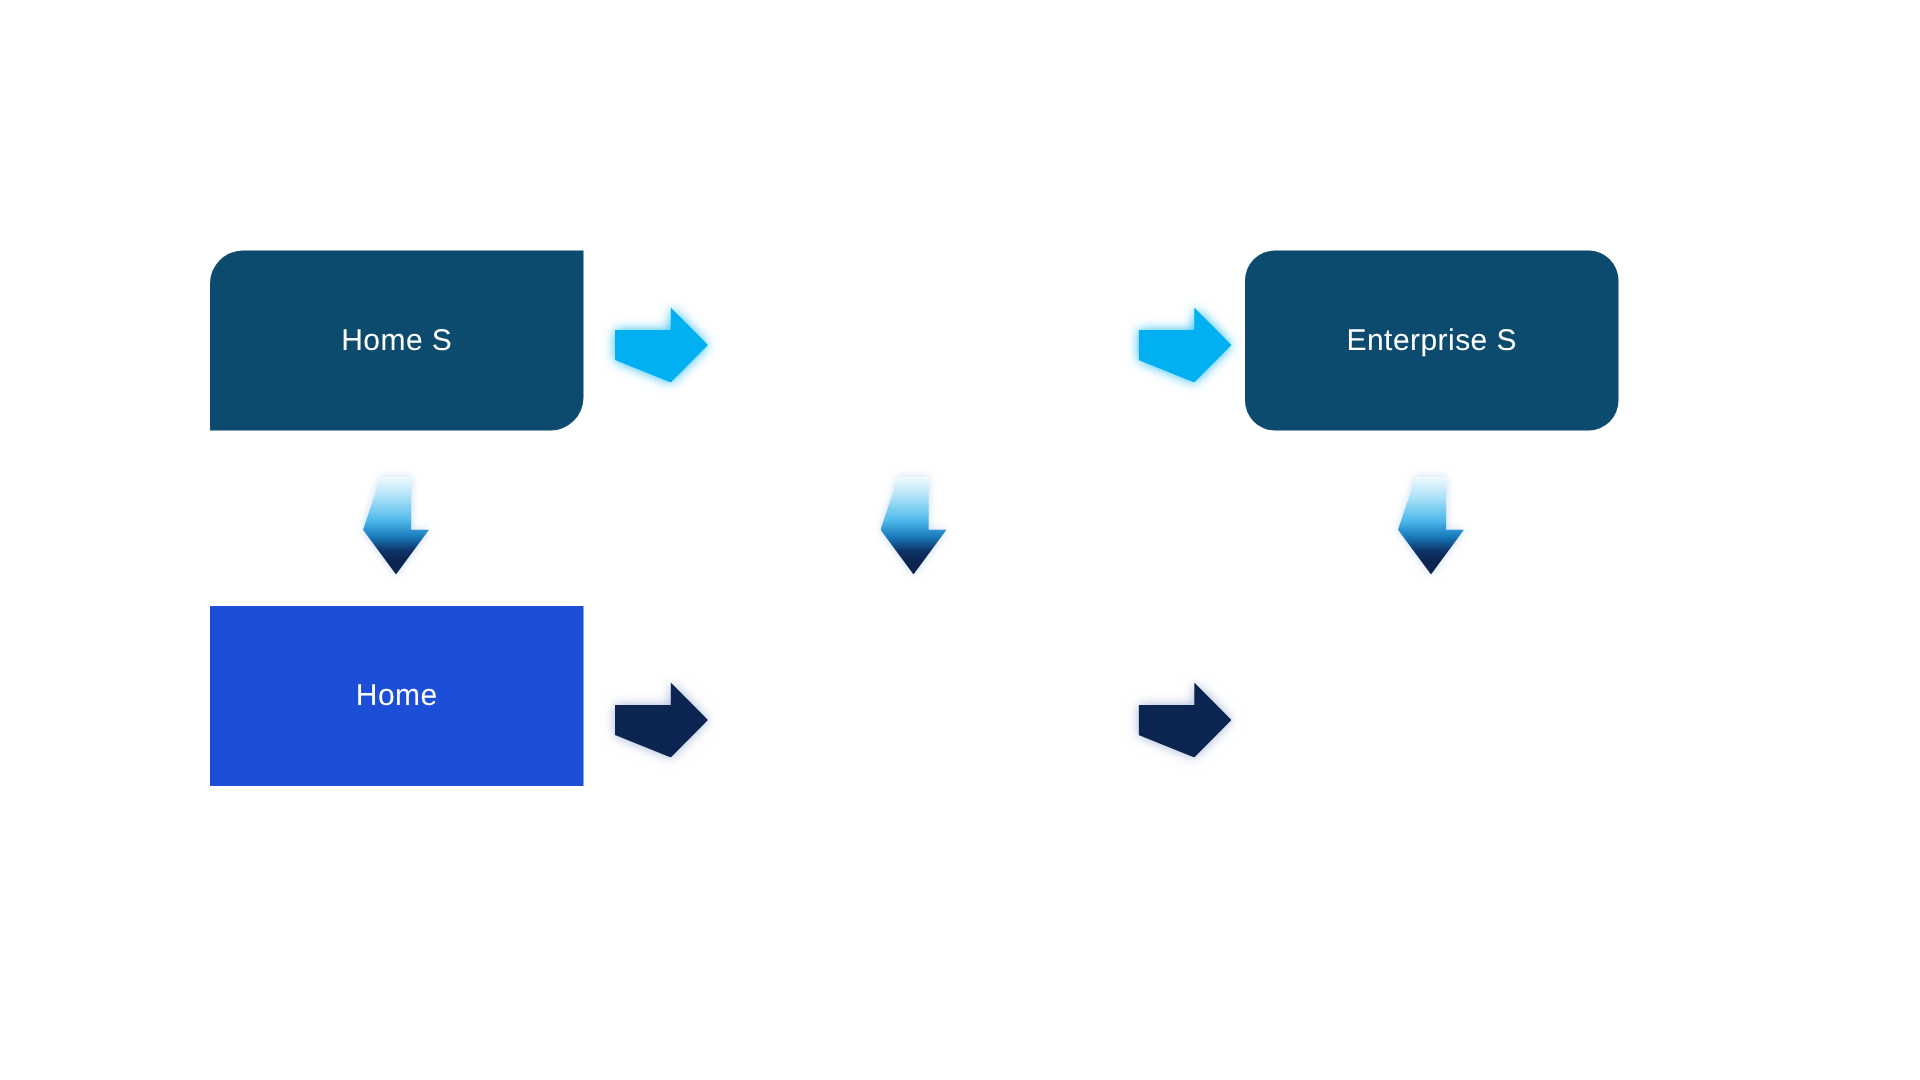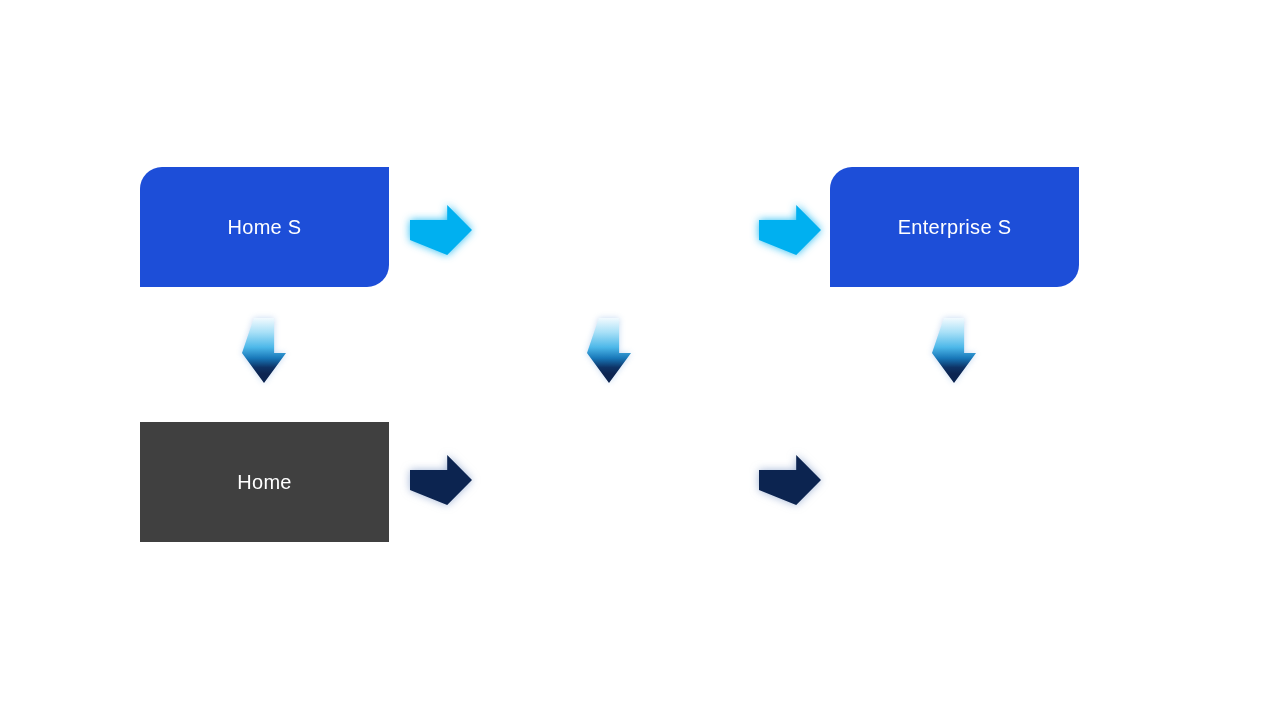--- a/index.html
+++ b/index.html
@@ -21,30 +21,30 @@
     height: 120px;
     display: flex;
     align-items: center;
     justify-content: center;
     color: #ffffff;
     font-size: 20px;
     letter-spacing: 0.3px;
   }
   .top-box {
     top: 167px;
-    background: #1d4ed8;
+    background: #0c4a6e;
     border-radius: 22px 0 22px 0; 
   }
   .bottom-box {
-    top: 422px;
-    background: #404040;
+    top: 404px;
+    background: #1d4ed8;
   }
   .col1 { left: 140px; }
   .col2 { left: 485px; }
-  .col3 { left: 830px; }
+  .col3 { left: 830px; border-radius: 20px; }
 
   
   .h-arrow-wrap {
     position: absolute;
     width: 62px;
     height: 50px;
   }
   .h-arrow-wrap.light { filter: drop-shadow(0 0 4px rgba(0, 176, 240, 0.85)); }
   .h-arrow-wrap.dark  { filter: drop-shadow(0 0 4px rgba(86, 120, 180, 0.55)); }
   .h-arrow {

